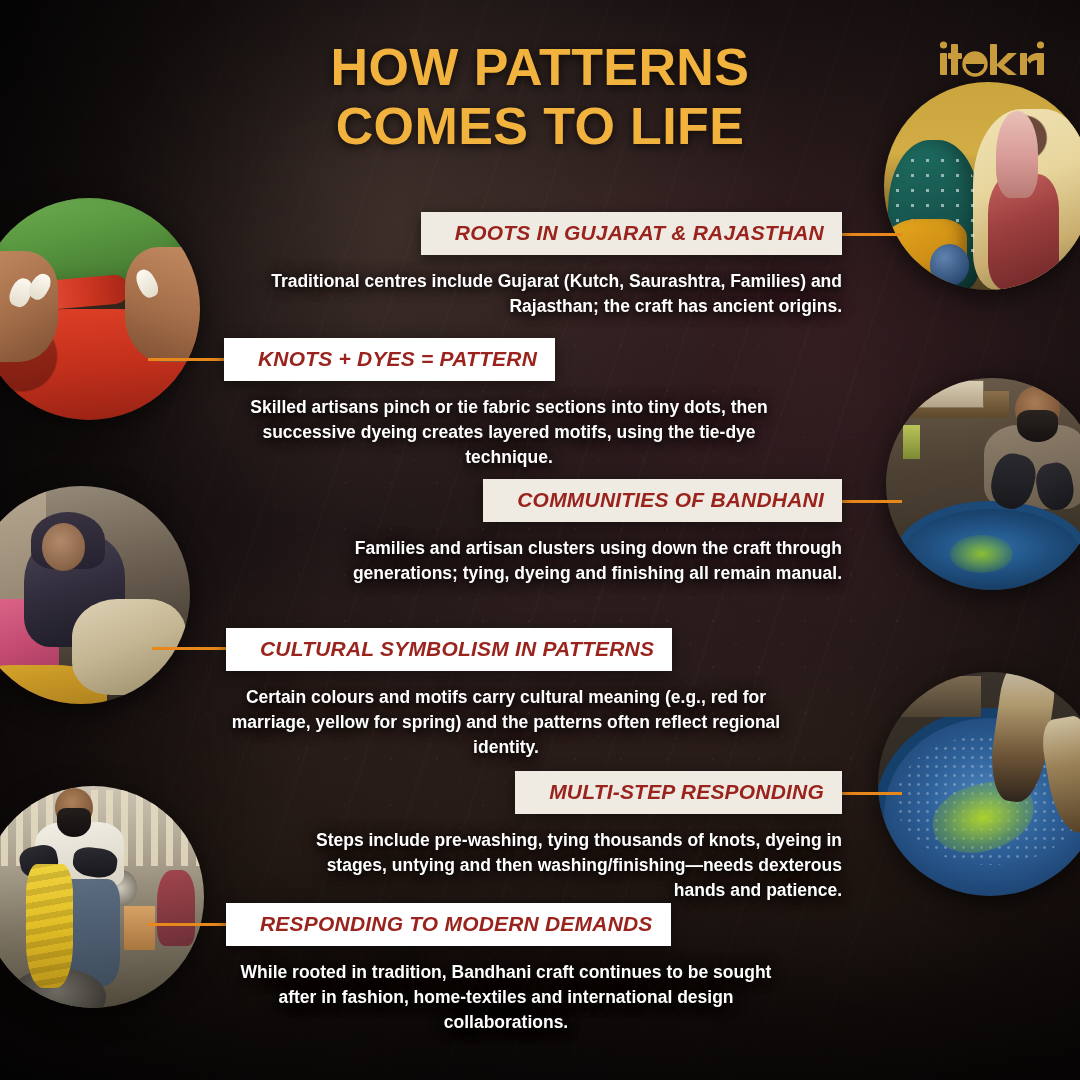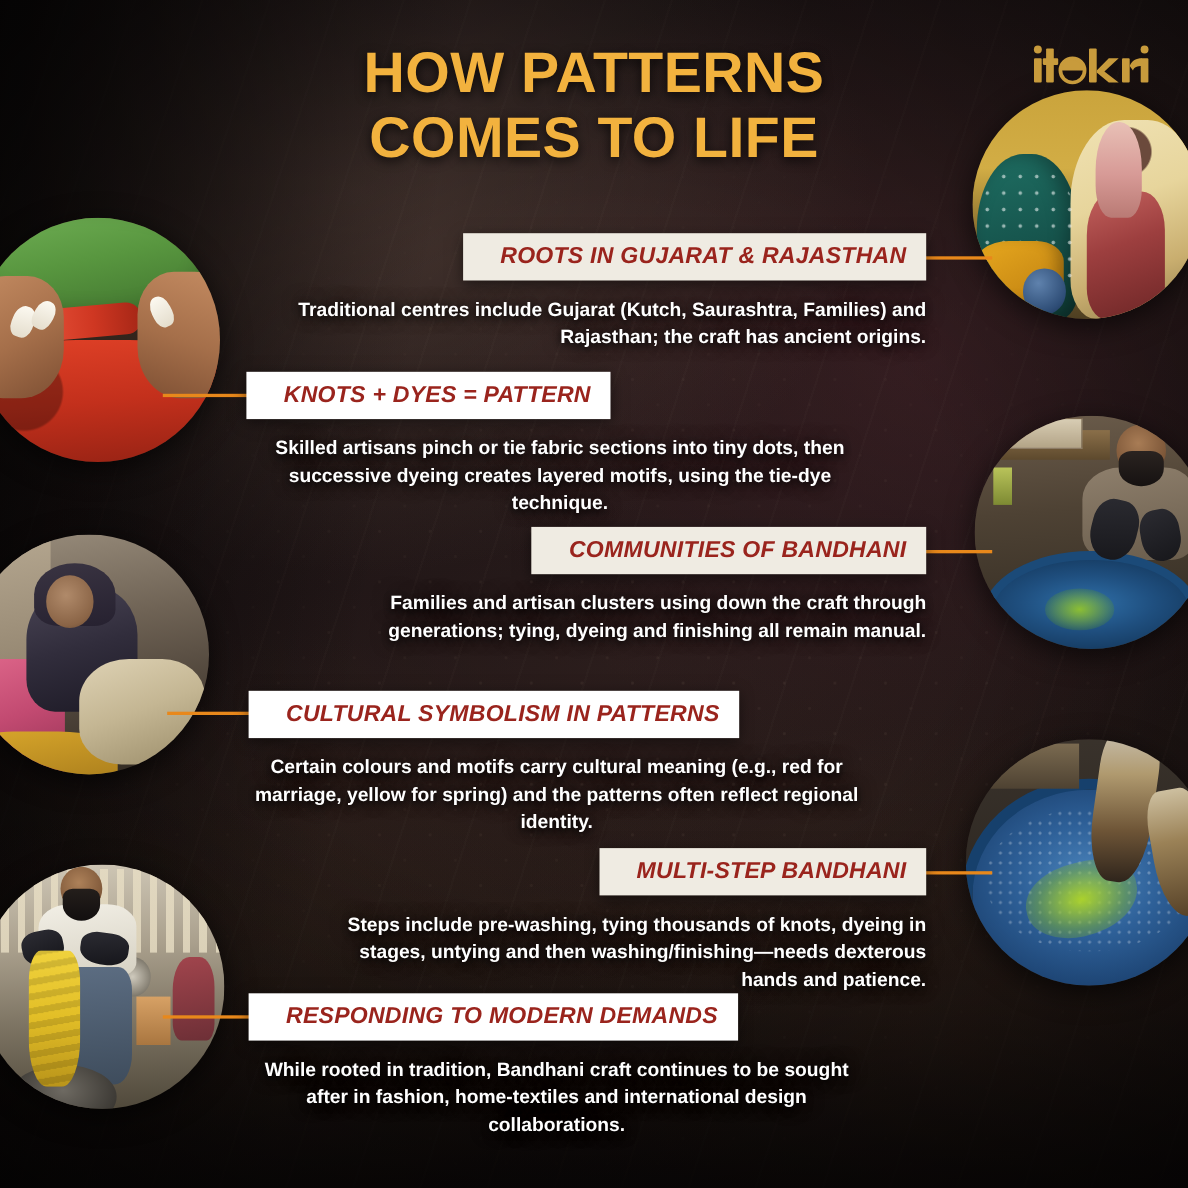--- a/index.html
+++ b/index.html
@@ -696,21 +696,21 @@
     <div class="label cream">COMMUNITIES OF BANDHANI</div>
     <div class="para right">Families and artisan clusters using down the craft through generations; tying, dyeing and finishing all remain manual.</div>
   </div>
 
   <div class="row" style="top:628px; left:226px; width:560px;">
     <div class="label amber">CULTURAL SYMBOLISM IN PATTERNS</div>
     <div class="para left">Certain colours and motifs carry cultural meaning (e.g., red for marriage, yellow for spring) and the patterns often reflect regional identity.</div>
   </div>
 
   <div class="row align-right" style="top:771px; left:300px; width:542px;">
-    <div class="label cream">MULTI-STEP BANDHANI</div>
+    <div class="label cream">MULTI-STEP RESPONDING</div>
     <div class="para right">Steps include pre-washing, tying thousands of knots, dyeing in stages, untying and then washing/finishing—needs dexterous hands and patience.</div>
   </div>
 
   <div class="row" style="top:903px; left:226px; width:560px;">
     <div class="label amber">RESPONDING TO MODERN DEMANDS</div>
     <div class="para left">While rooted in tradition, Bandhani craft continues to be sought after in fashion, home-textiles and international design collaborations.</div>
   </div>
 
 </div>
 

